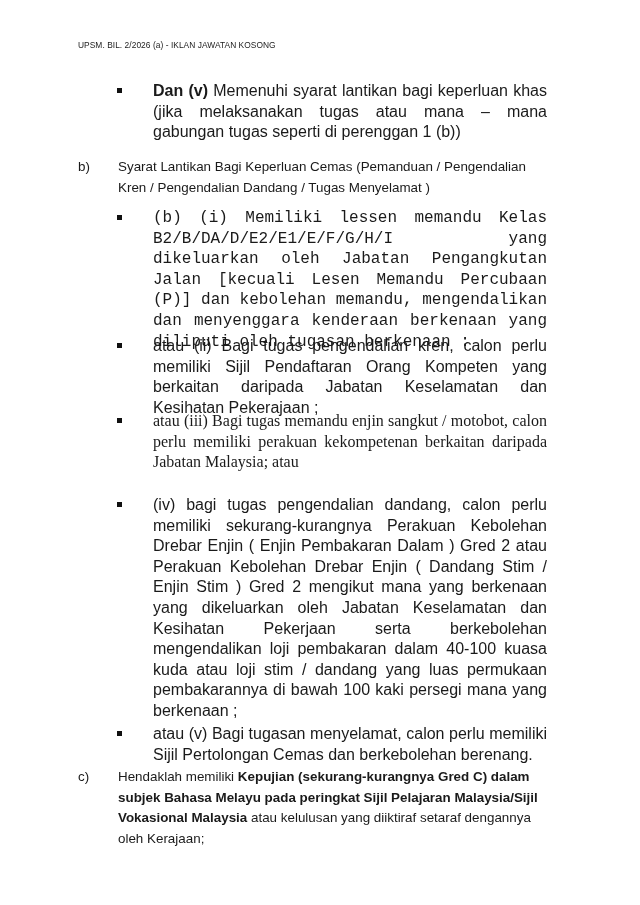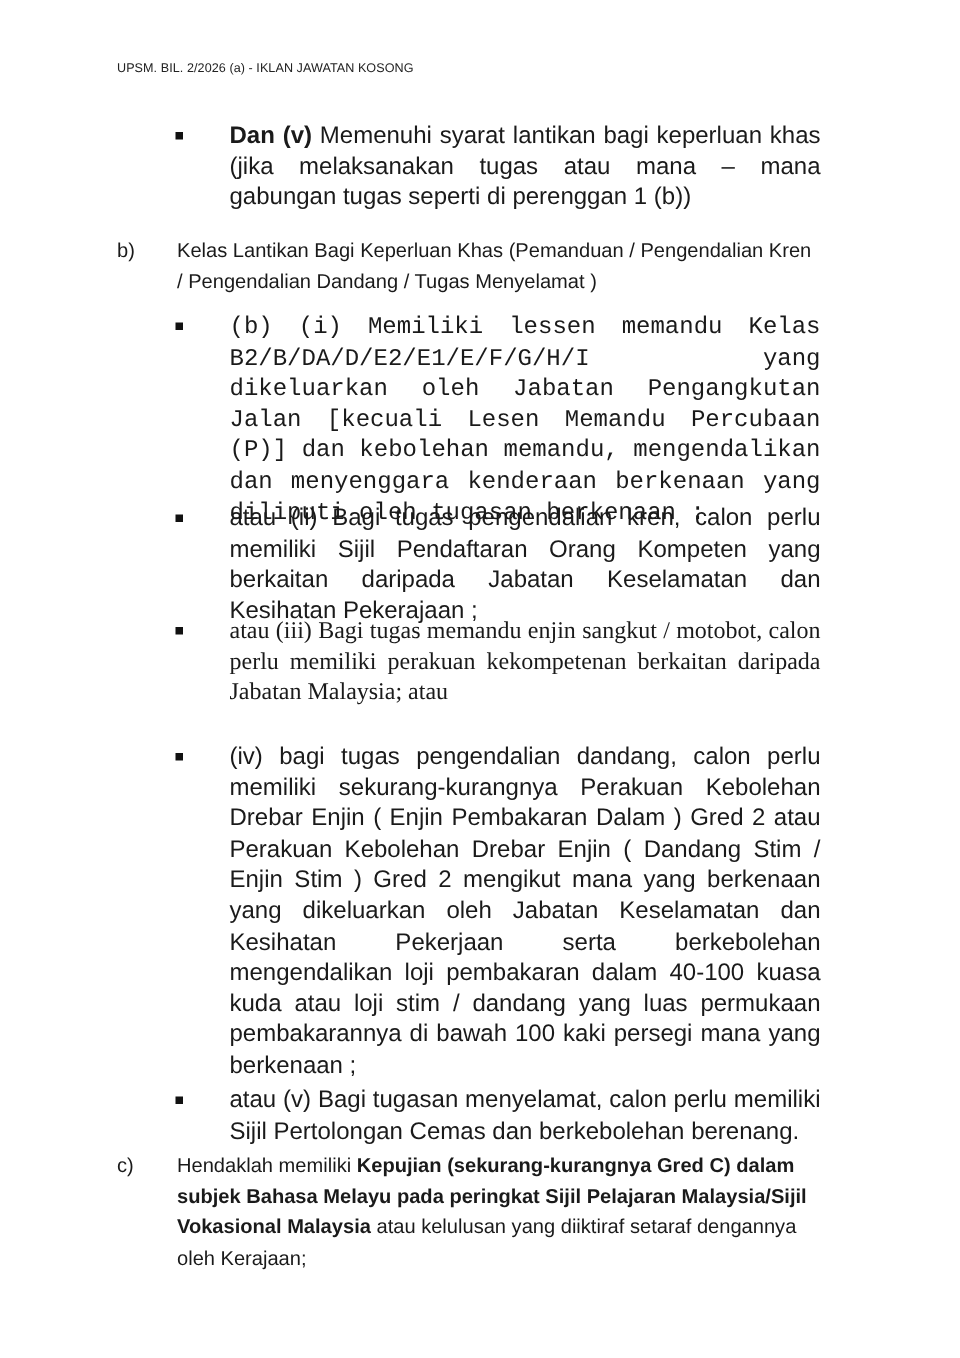--- a/index.html
+++ b/index.html
@@ -63,21 +63,21 @@
 
 <div class="header">UPSM. BIL. 2/2026 (a)  - IKLAN JAWATAN KOSONG</div>
 
 <div class="bullet-item" style="top:81px;">
   <span class="bullet-mark"></span>
   <div class="bullet-text"><b>Dan (v)</b><span> Memenuhi syarat lantikan bagi keperluan khas (jika melaksanakan tugas atau mana – mana gabungan tugas seperti di perenggan 1 (b))</span></div>
 </div>
 
 <div class="letter-item" style="top:157px;">
   <span class="letter-mark">b)</span>
-  <div class="letter-text">Kelas Lantikan Bagi Keperluan Khas (Pemanduan / Pengendalian Kren / Pengendalian Dandang / Tugas Menyelamat )</div>
+  <div class="letter-text">Syarat Lantikan Bagi Keperluan Cemas (Pemanduan / Pengendalian Kren / Pengendalian Dandang / Tugas Menyelamat )</div>
 </div>
 
 <div class="bullet-item" style="top:208px;font-family:Liberation Mono, monospace;">
   <span class="bullet-mark"></span>
   <div class="bullet-text">(b) (i) Memiliki lessen memandu Kelas B2/B/DA/D/E2/E1/E/F/G/H/I yang dikeluarkan oleh Jabatan Pengangkutan Jalan [kecuali Lesen Memandu Percubaan (P)] dan kebolehan memandu, mengendalikan dan menyenggara kenderaan berkenaan yang diliputi oleh tugasan berkenaan :</div>
 </div>
 
 <div class="bullet-item" style="top:336px;">
   <span class="bullet-mark"></span>
   <div class="bullet-text">atau (ii) Bagi tugas pengendalian kren, calon perlu memiliki Sijil Pendaftaran Orang Kompeten yang berkaitan daripada Jabatan Keselamatan dan Kesihatan Pekerajaan ;</div>

